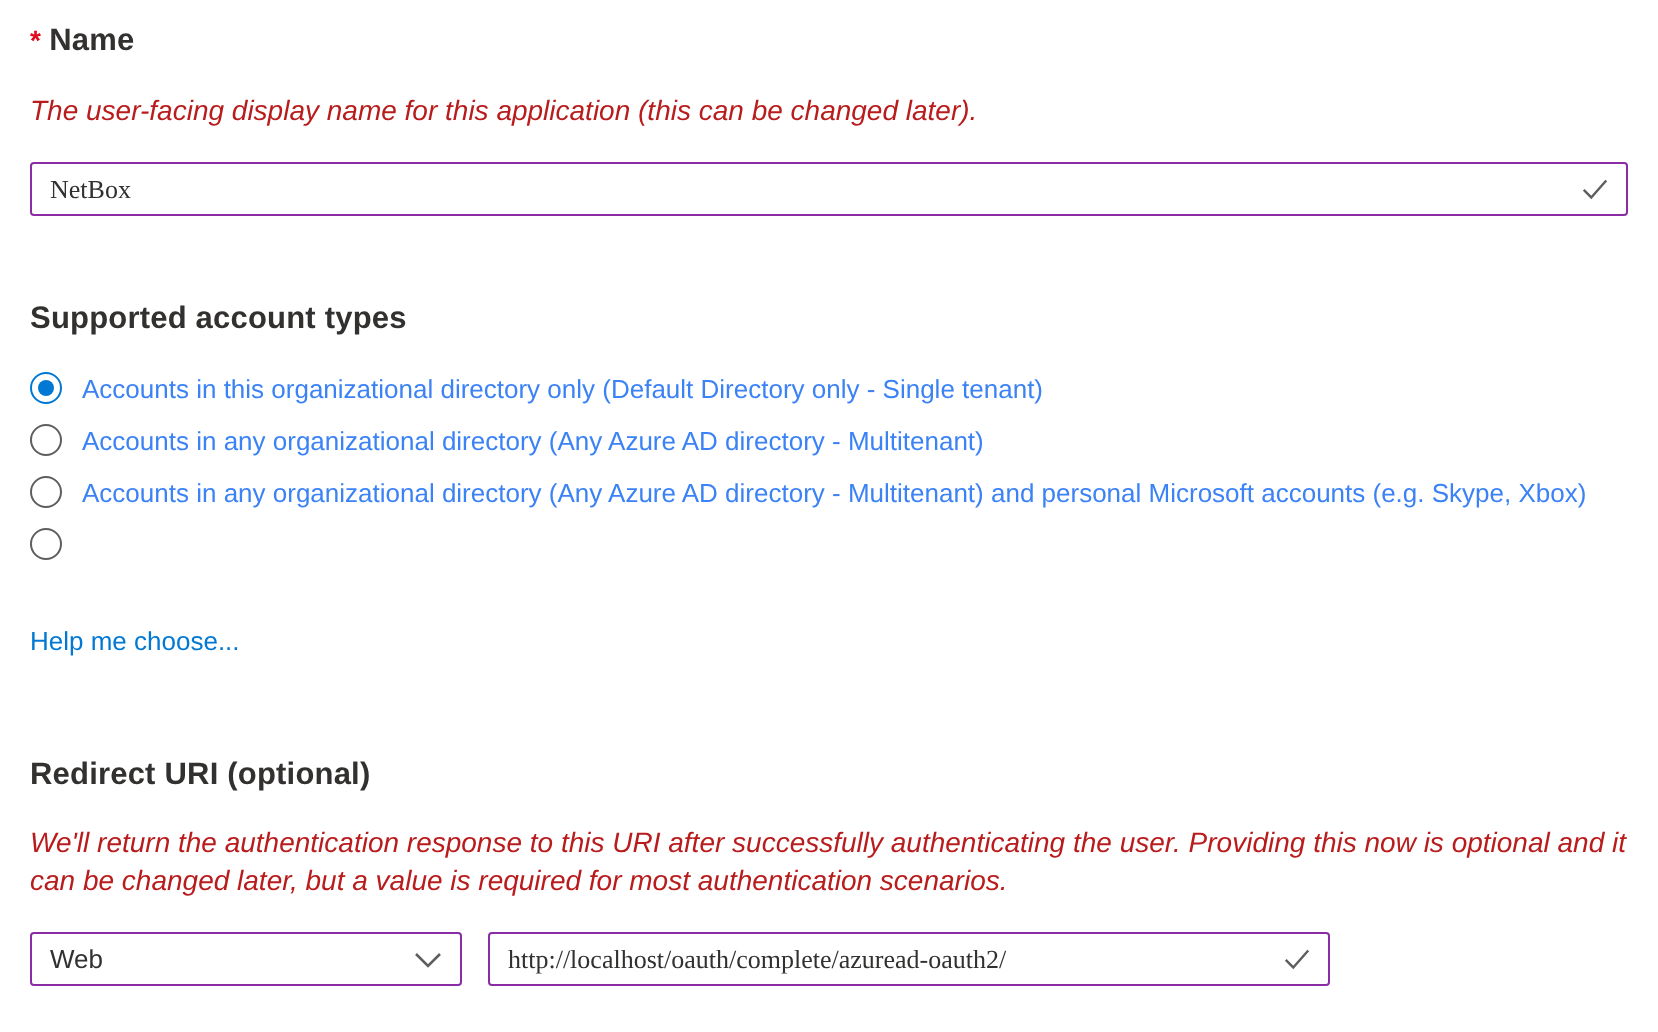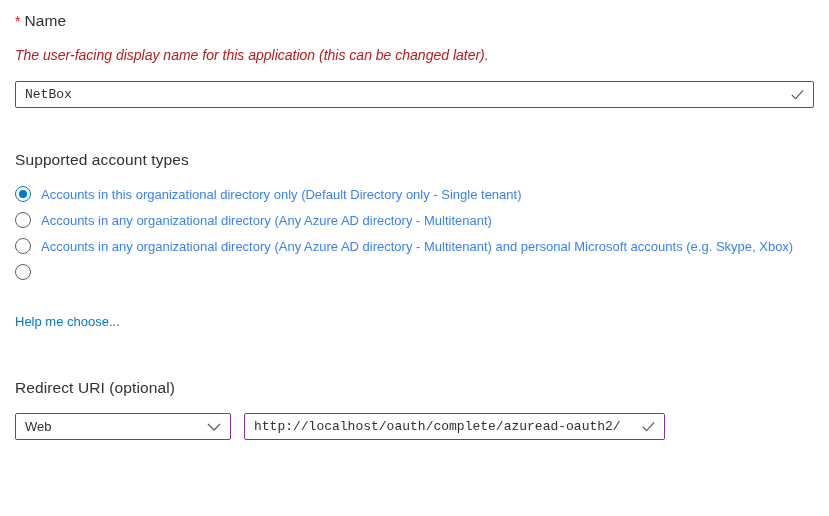--- a/index.html
+++ b/index.html
@@ -8,21 +8,21 @@
     background: #ffffff;
     font-family: "Liberation Sans", "DejaVu Sans", sans-serif;
     color: #323130;
     overflow: hidden;
   }
   .page { padding: 10px 15px 0 15px; }
 
   
   .section-heading {
     font-size: 15.5px;
-    font-weight: 400;
+    font-weight: 700;
     color: #323130;
     letter-spacing: 0.1px;
   }
   .required-star { color: #e00b1c; margin-right: 4px; font-size: 14px; }
   .desc-text {
     font-size: 14px;
     color: #b91c1c;
     line-height: 19px;
     font-style: italic;
   }
@@ -40,21 +40,21 @@
     position: relative;
     margin-top: 16px;
     height: 27px;
   }
   .text-input {
     width: 100%;
     height: 27px;
     border: 1px solid #8a2da5;
     border-radius: 2px;
     padding: 0 30px 0 9px;
-    font-family: Liberation Mono, monospace;
+    font-family: Liberation Serif, serif;
     font-size: 13px;
     color: #323130;
     outline: none;
     background: #fff;
   }
   .valid-check {
     position: absolute;
     right: 9px; top: 6px;
     width: 15px; height: 15px;
     pointer-events: none;
@@ -171,20 +171,21 @@
       </div>
     </div>
 
     <div class="help-link-wrap">
       <a class="link">Help me choose...</a>
     </div>
   </div>
 
   <div class="redirect-section">
     <div class="section-heading">Redirect URI (optional)</div>
+    <div class="desc-text redirect-desc">We'll return the authentication response to this URI after successfully authenticating the user. Providing this now is optional and it can be changed later, but a value is required for most authentication scenarios.</div>
 
     <div class="redirect-row">
       <div class="dropdown">
         <span>Web</span>
         <svg class="chevron" viewBox="0 0 14 10">
           <polyline points="1,2 7,8 13,2" fill="none" stroke="#605e5c" stroke-width="1.3"></polyline>
         </svg>
       </div>
       <div class="uri-input-wrap input-wrap" style="margin-top:0;">
         <input class="text-input" type="text" value="http://localhost/oauth/complete/azuread-oauth2/" style="">

